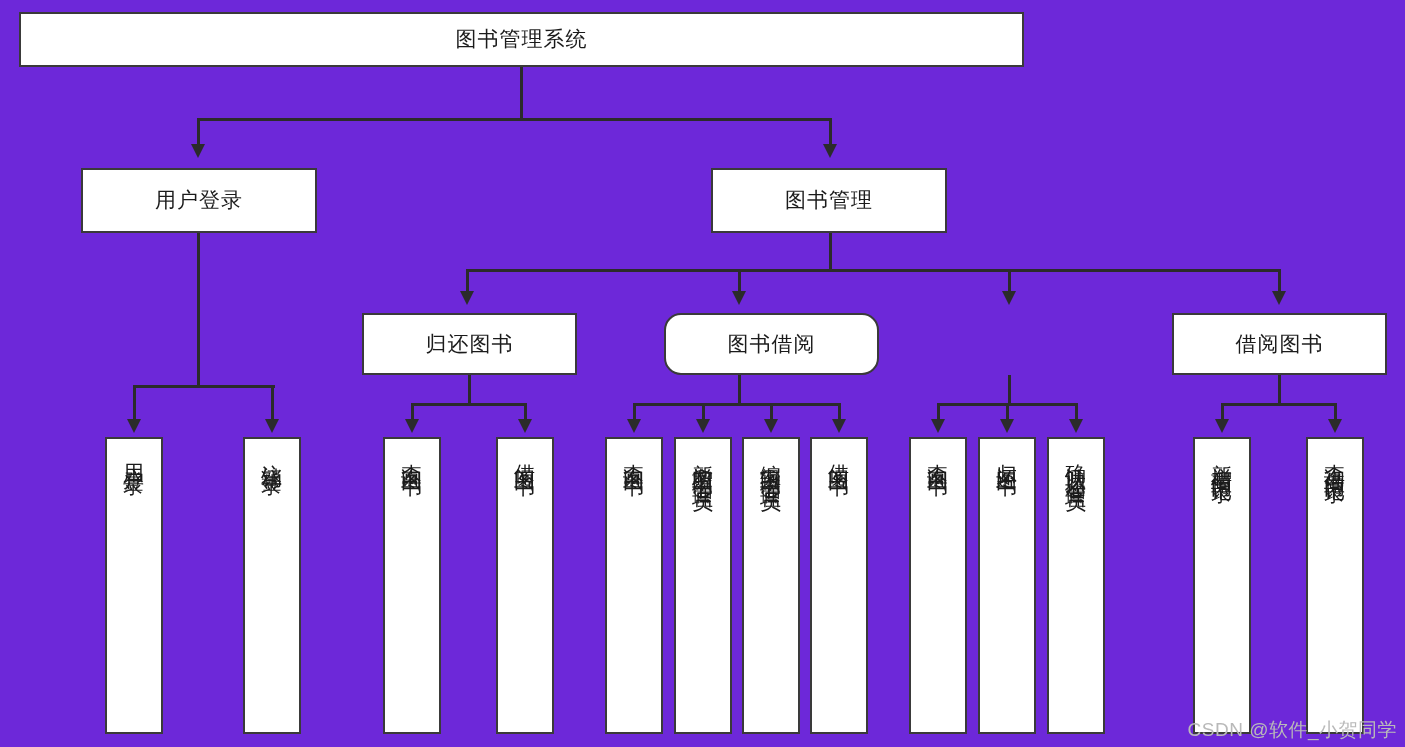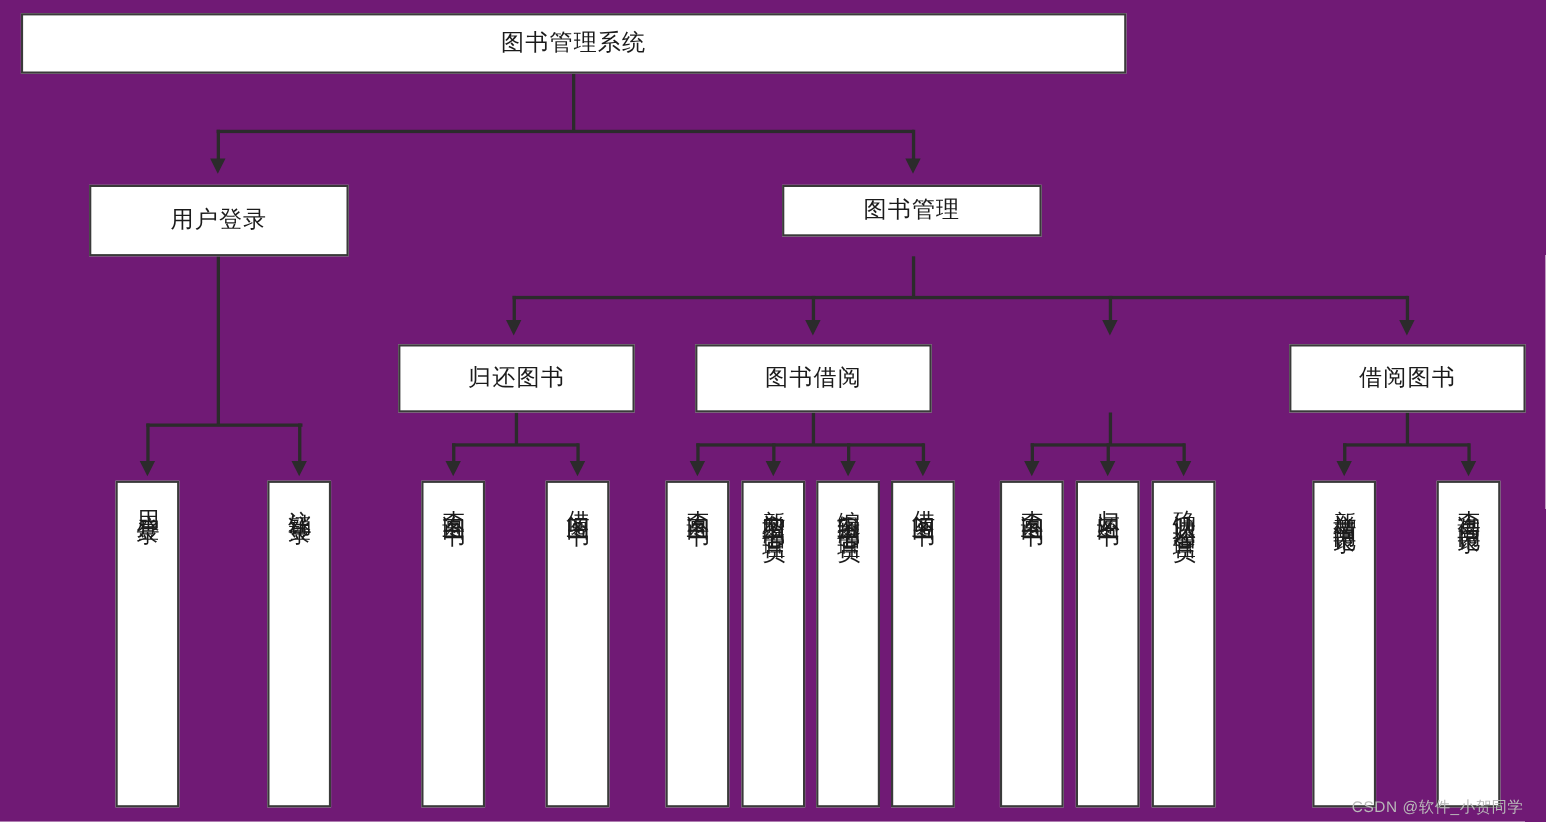--- a/index.html
+++ b/index.html
@@ -8,21 +8,21 @@
     background: #ffffff;
   }
   body {
     font-family: "Liberation Sans", "DejaVu Sans", sans-serif;
     color: #1a1a1a;
   }
   #canvas {
     position: relative;
     width: 1405px;
     height: 747px;
-    background: #701a75;
+    background: #6d28d9;
     overflow: hidden;
   }
   
   .node {
     position: absolute;
     box-sizing: border-box;
     border: 2.5px solid #3a3a3a;
     background: #ffffff;
     display: flex;
     align-items: center;
@@ -64,23 +64,23 @@
     width: 0;
     height: 0;
     border-left: 7px solid transparent;
     border-right: 7px solid transparent;
     border-top: 14px solid #2b2b2b;
     z-index: 2;
   }
   
   #watermark {
     position: absolute;
-    right: 20px;
+    right: 8px;
     bottom: 4px;
-    font-size: 14px;
+    font-size: 19px;
     color: #b9b9b9;
     letter-spacing: 0.5px;
     white-space: nowrap;
     z-index: 5;
     font-family: "Liberation Sans", "DejaVu Sans", sans-serif;
   }
 </style>
 </head>
 <body>
 
@@ -97,21 +97,21 @@
   <div class="ln v" style="left:197px; top:118px; height:28px;"></div>
   <div class="arrow" style="left:191px; top:144px;"></div>
 
   <div class="ln v" style="left:829px; top:118px; height:28px;"></div>
   <div class="arrow" style="left:823px; top:144px;"></div>
 
   <div class="node" style="left:81px; top:168px; width:236px; height:65px;">
     <span class="lbl">用户登录</span>
   </div>
 
-  <div class="node" style="left:711px; top:168px; width:236px; height:47px;">
+  <div class="node" style="left:711px; top:168px; width:236px; height:65px;">
     <span class="lbl">图书管理</span>
   </div>
 
   <div class="ln v" style="left:197px; top:233px; height:154px;"></div>
   <div class="ln h" style="left:133px; top:385px; width:142px;"></div>
   <div class="ln v" style="left:133px; top:385px; height:36px;"></div>
   <div class="arrow" style="left:127px; top:419px;"></div>
   <div class="ln v" style="left:271px; top:385px; height:36px;"></div>
   <div class="arrow" style="left:265px; top:419px;"></div>
 
@@ -126,21 +126,21 @@
 
   <div class="ln v" style="left:1008px; top:269px; height:24px;"></div>
   <div class="arrow" style="left:1002px; top:291px;"></div>
 
   <div class="ln v" style="left:1278px; top:269px; height:24px;"></div>
   <div class="arrow" style="left:1272px; top:291px;"></div>
 
   <div class="node" style="left:362px; top:313px; width:215px; height:62px;">
     <span class="lbl">归还图书</span>
   </div>
-  <div class="node" style="left:632px; top:313px; width:215px; height:62px;">
+  <div class="node" style="left:664px; top:313px; width:215px; height:62px;border-radius:17px;">
     <span class="lbl">图书借阅</span>
   </div>
   <div class="node" style="left:1172px; top:313px; width:215px; height:62px;">
     <span class="lbl">借阅图书</span>
   </div>
 
   <div class="ln v" style="left:468px; top:375px; height:30px;"></div>
   <div class="ln h" style="left:411px; top:403px; width:115px;"></div>
   <div class="ln v" style="left:411px; top:403px; height:18px;"></div>
   <div class="arrow" style="left:405px; top:419px;"></div>

